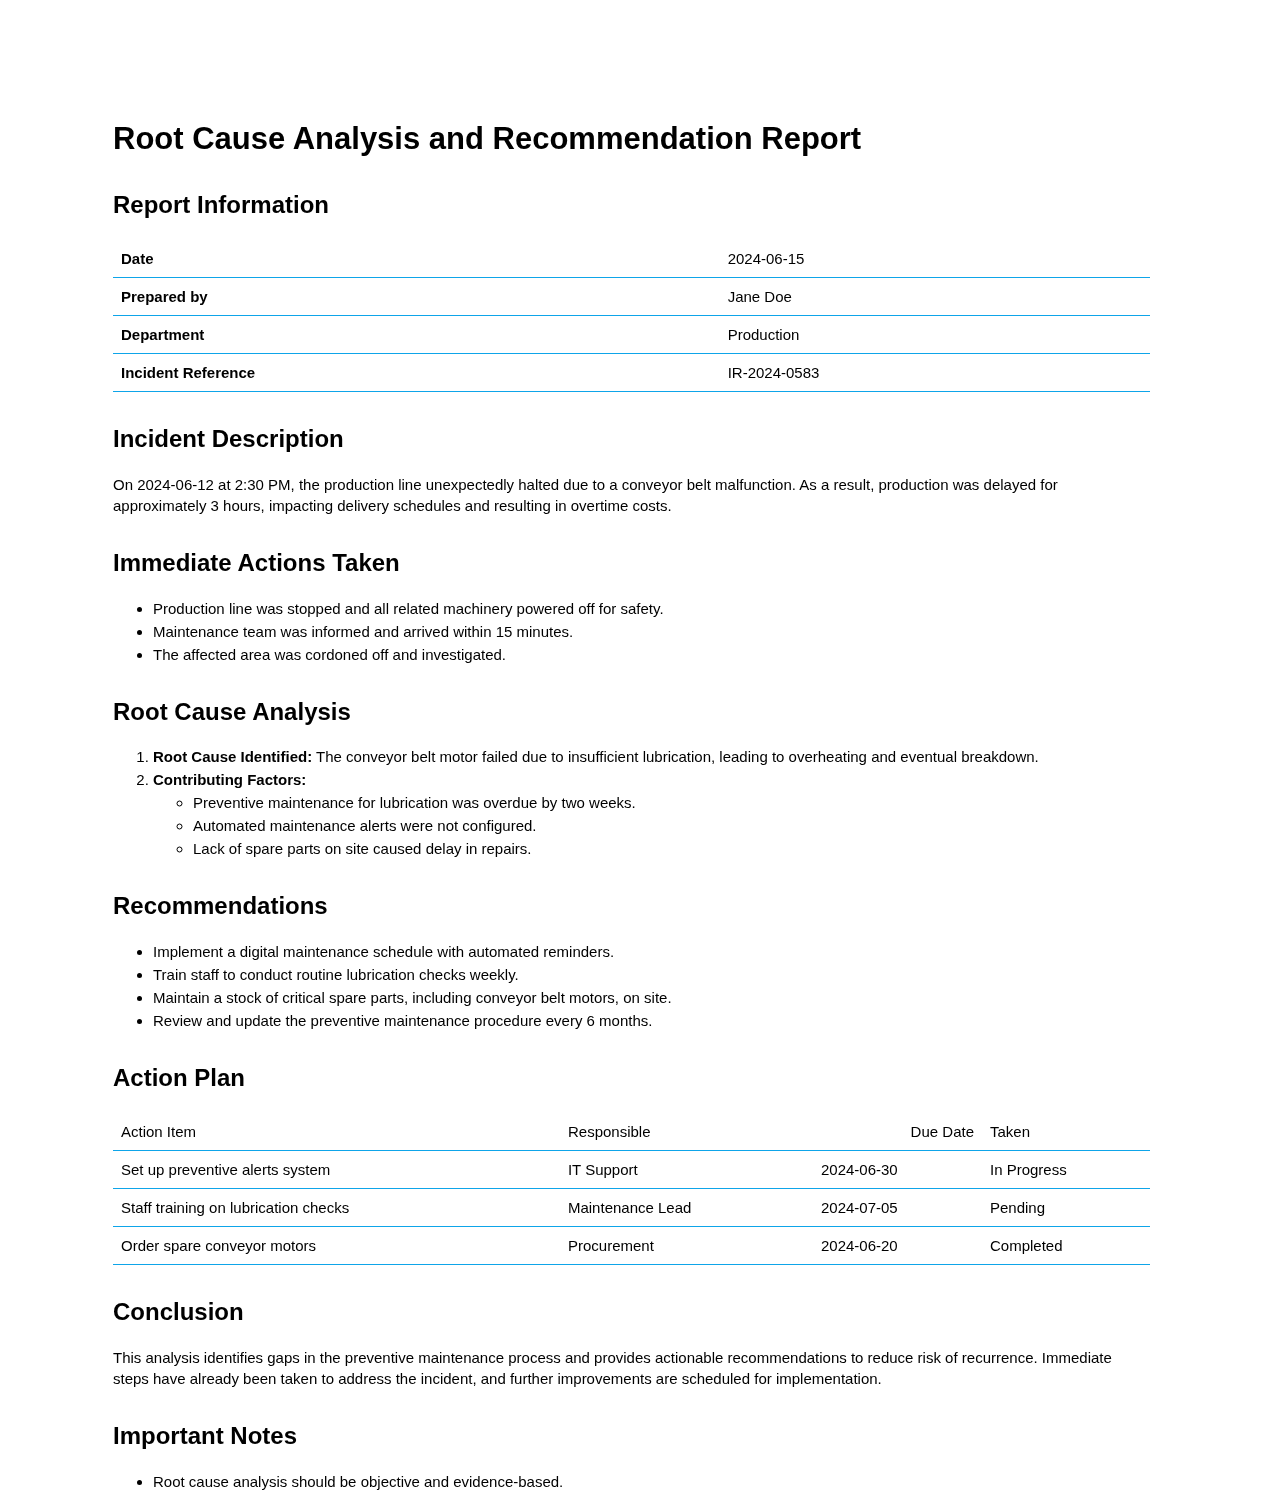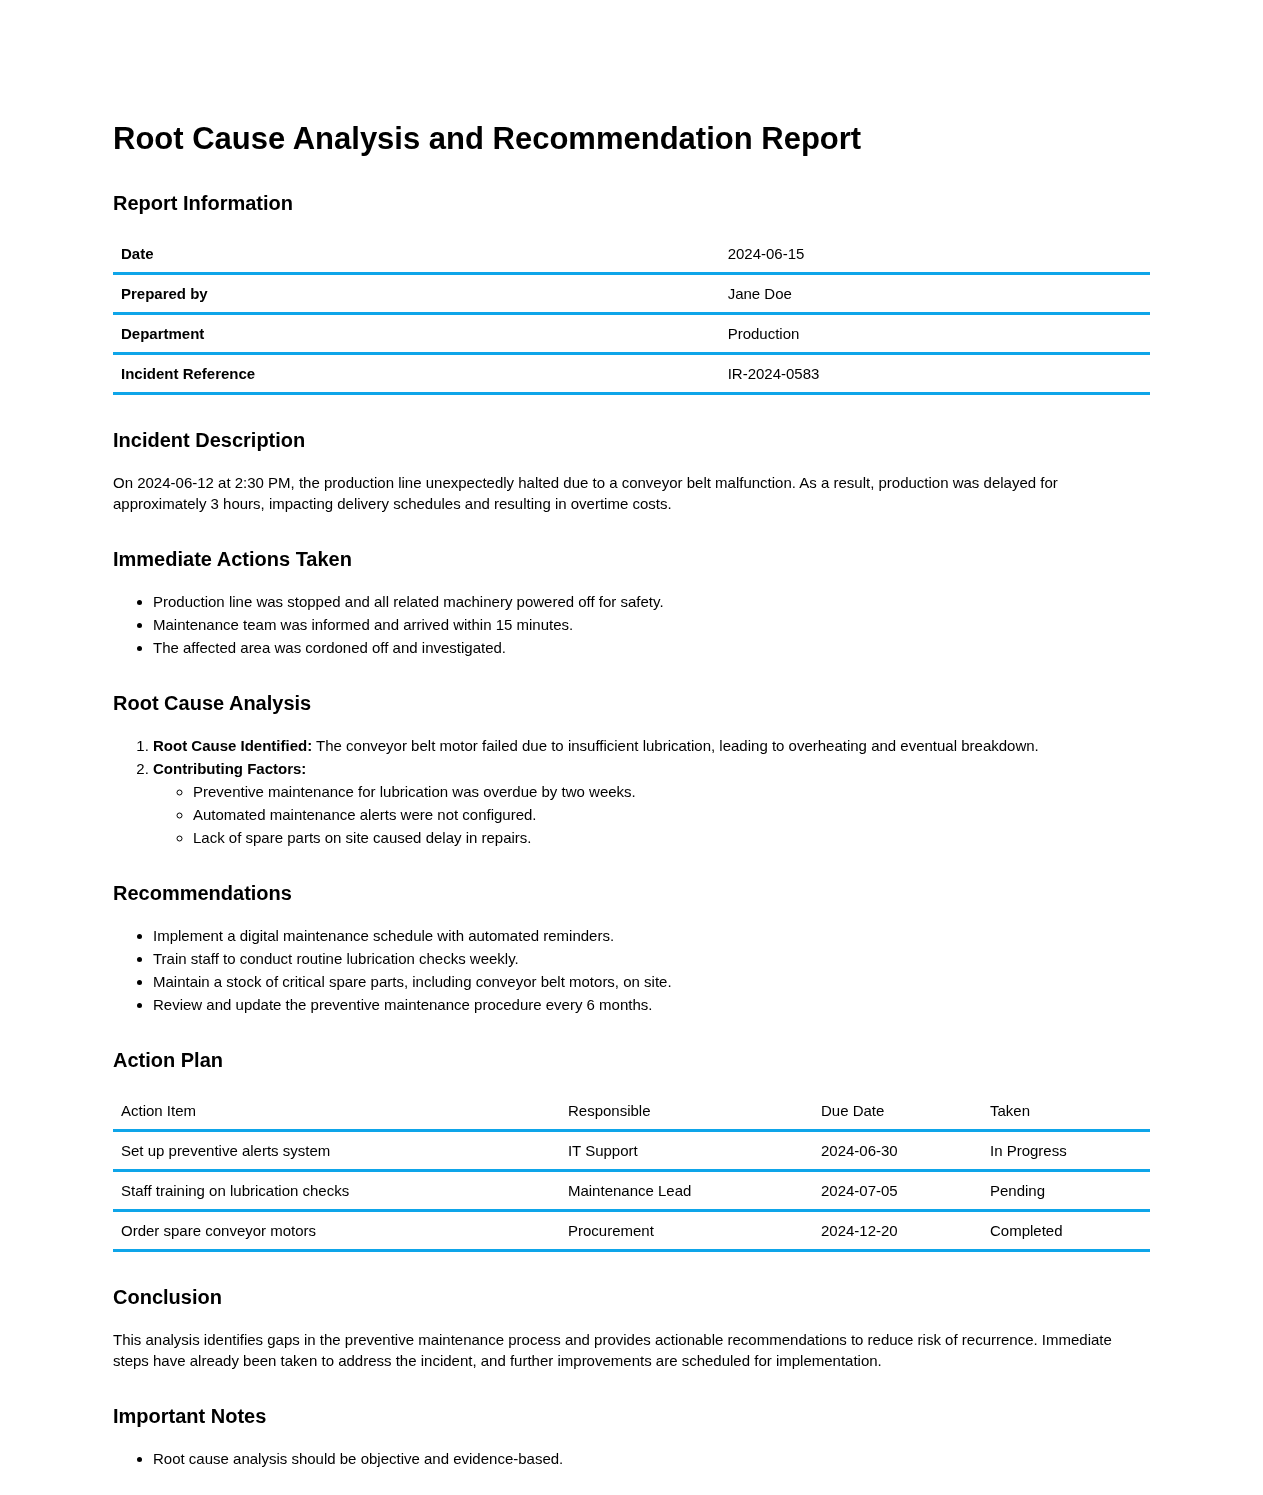--- a/index.html
+++ b/index.html
@@ -14,45 +14,45 @@
     min-height: 1495px;
     width: 1263px;
   }
   h1 {
     font-size: 31px;
     line-height: 1.2;
     font-weight: bold;
     margin: 16px 0 34px 0;
   }
   h2 {
-    font-size: 20px;
+    font-size: 24px;
     line-height: 1.2;
     font-weight: bold;
     margin: 33px 0 20px 0;
   }
   p { margin: 12px 0; }
   table {
     width: 100%;
     border-collapse: collapse;
     margin: 12px 0;
   }
   th, td {
     padding: 8px;
     text-align: left;
     vertical-align: top;
-    border-bottom: 3px solid #0ea5e9;
+    border-bottom: 1px solid #0ea5e9;
     font-weight: normal;
   }
   th { font-weight: normal; }
   .info-table td.label-cell { font-weight: bold; }
   .info-table td.label-cell { width: 58.5%; }
   .info-table td.value-cell { width: 41.5%; }
   .action-table th:nth-child(1) { width: 43.1%; }
   .action-table th:nth-child(2) { width: 24.4%; margin-left: 21px; }
-  .action-table th:nth-child(3) { width: 16.3%; }
+  .action-table th:nth-child(3) { width: 16.3%; text-align: right; }
   .action-table th:nth-child(4) { width: 16.2%; }
   ul, ol { margin: 20px 0; padding-left: 40px; }
   li { margin: 2px 0; }
   ul.nested { list-style-type: circle; margin: 0; }
 </style>
 </head>
 <body>
 
 <h1>Root Cause Analysis and Recommendation Report</h1>
 
@@ -138,21 +138,21 @@
       </tr>
       <tr>
         <td>Staff training on lubrication checks</td>
         <td>Maintenance Lead</td>
         <td>2024-07-05</td>
         <td>Pending</td>
       </tr>
       <tr>
         <td>Order spare conveyor motors</td>
         <td>Procurement</td>
-        <td>2024-12-20</td>
+        <td>2024-06-20</td>
         <td>Completed</td>
       </tr>
     </tbody>
   </table>
 </section>
 
 <section>
   <h2>Conclusion</h2>
   <p>This analysis identifies gaps in the preventive maintenance process and provides actionable recommendations to reduce risk of recurrence. Immediate steps have already been taken to address the incident, and further improvements are scheduled for implementation.</p>
 </section>

